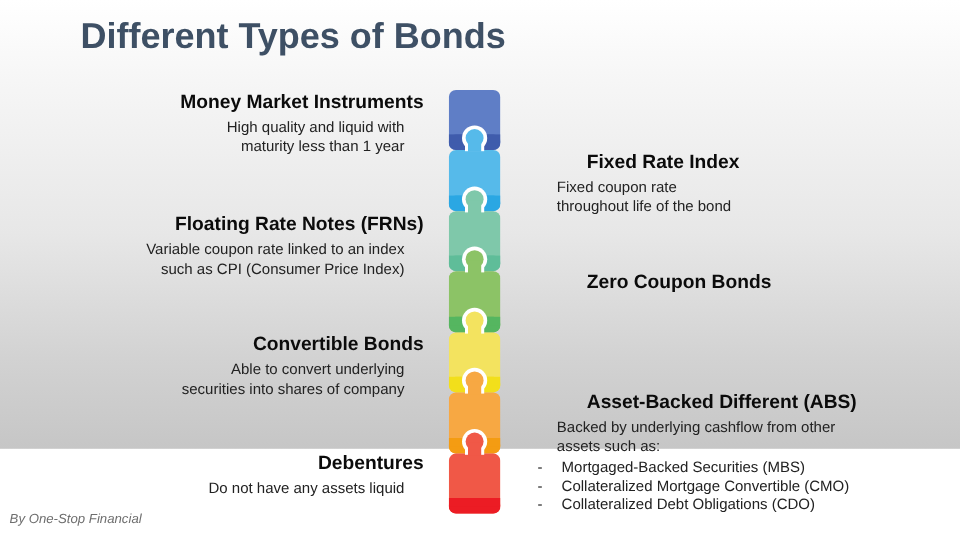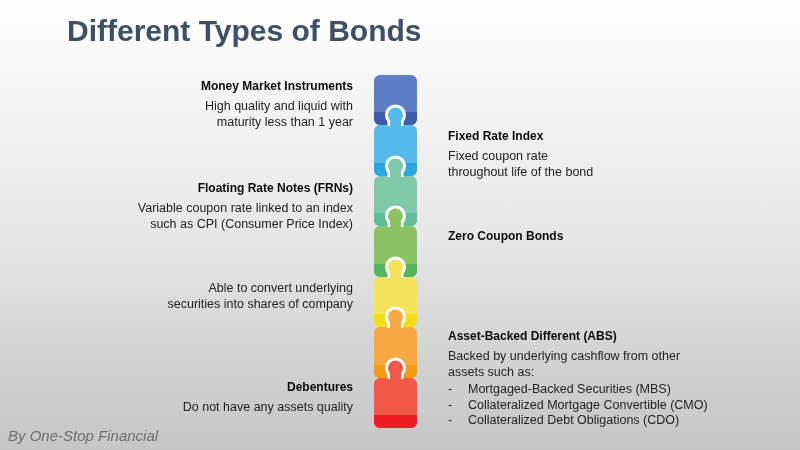--- a/index.html
+++ b/index.html
@@ -1,33 +1,33 @@
 <!DOCTYPE html>
 <html><head>
 <meta charset="utf-8">
 <style>
   html,body{margin:0;padding:0;}
   body{width:800px;height:450px;overflow:hidden;
        font-family:"Liberation Sans", sans-serif;}
-  .slide{position:relative;width:800px;height:450px;
+  .slide{position:relative;width:800px;height:374px;
          background:linear-gradient(180deg,#ffffff 0%,#f6f6f6 18%,#e7e7e7 52%,#d2d2d2 80%,#c6c6c6 100%);}
   .title{position:absolute;left:67px;top:14px;margin:0;
          font-size:30px;font-weight:bold;color:#3e5065;letter-spacing:0px;}
   .puzzle-svg{position:absolute;left:374px;top:75px;}
   .item{position:absolute;}
-  .item h3{margin:0;font-size:12px;line-height:20px;font-weight:bold;color:#0b0b0b;}
-  .item p{margin:3px 0 0;font-size:12.5px;line-height:15.5px;color:#222;white-space:pre-line;}
+  .item h3{margin:0;font-size:16px;line-height:20px;font-weight:bold;color:#0b0b0b;padding-left:41px;}
+  .item p{margin:3px 16px 0;font-size:12.5px;line-height:15.5px;color:#222;white-space:pre-line;}
   .left-col .item{left:0;width:353px;text-align:right;}
   .right-col .item{left:448px;width:330px;text-align:left;}
   .li0{top:76px;} .li1{top:178px;} .li2{top:278px;} .li3{top:377px;}
   .ri0{top:126px;} .ri1{top:226px;} .ri2{top:326px;}
   .bullets{margin-top:2px;}
   .bullet-row{display:flex;font-size:12.5px;line-height:15.5px;color:#222;}
   .bullet-row .dash{width:20px;flex:0 0 20px;}
-  .footer{position:absolute;left:8px;top:427px;font-size:15px;font-style:italic;color:#6e6e6e;}
+  .footer{position:absolute;left:8px;top:427px;font-size:11px;font-style:italic;color:#6e6e6e;}
 </style>
 </head>
 <body>
 
 <div class="slide">
 
   <h1 class="title">Different Types of Bonds</h1>
 
   <svg id="puzzle" class="puzzle-svg" width="43" height="354" viewBox="0 0 43 354">
       <g>
@@ -96,26 +96,27 @@
       <h3>Money Market Instruments</h3>
       <p>High quality and liquid with
 maturity less than 1 year</p>
     </div>
     <div class="item li1">
       <h3>Floating Rate Notes (FRNs)</h3>
       <p>Variable coupon rate linked to an index
 such as CPI (Consumer Price Index)</p>
     </div>
     <div class="item li2">
+      <h3>Convertible Bonds</h3>
       <p>Able to convert underlying
 securities into shares of company</p>
     </div>
     <div class="item li3">
       <h3>Debentures</h3>
-      <p>Do not have any assets quality</p>
+      <p>Do not have any assets liquid</p>
     </div>
   </div>
 
   <div class="right-col">
     <div class="item ri0">
       <h3>Fixed Rate Index</h3>
       <p>Fixed coupon rate
 throughout life of the bond</p>
     </div>
     <div class="item ri1">

